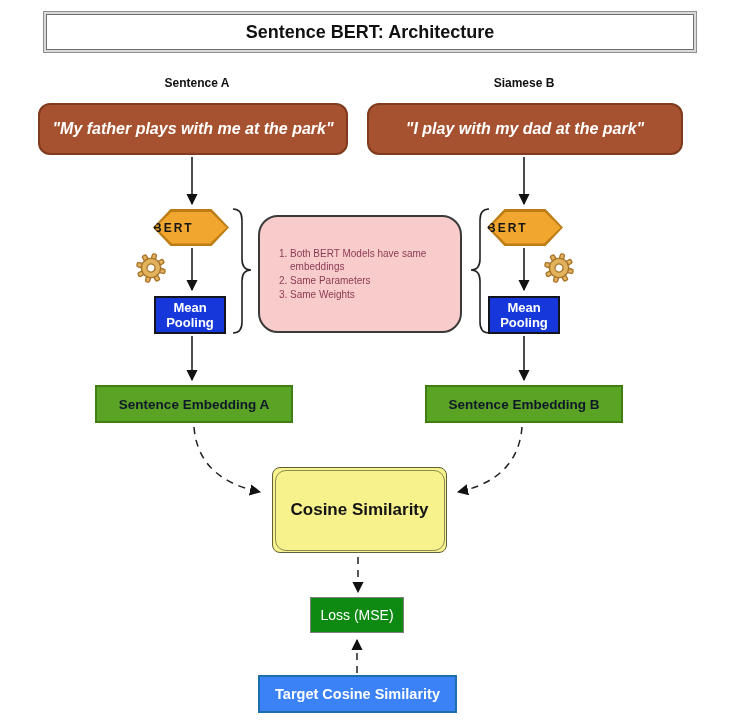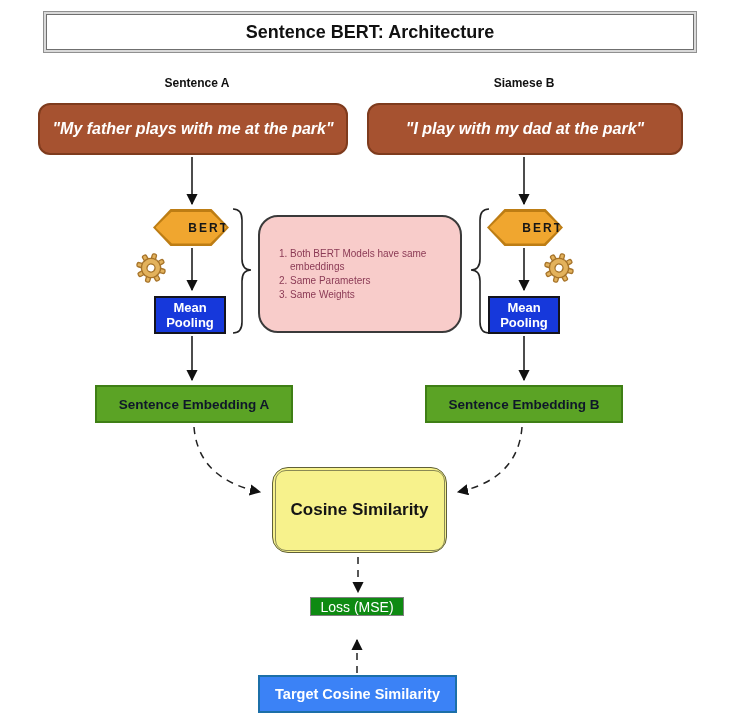--- a/index.html
+++ b/index.html
@@ -27,21 +27,21 @@
   .quote-box{
     top:103px;height:52px;background:#A65230;border:2px solid #7E3B1D;border-radius:12px;
     display:flex;align-items:center;justify-content:center;
     color:#fff;font-size:16px;font-style:italic;font-weight:bold;text-align:center;
   }
 
   
   .hex{width:76px;height:37px;top:209px;
     -webkit-clip-path:polygon(23% 0,77% 0,100% 50%,77% 100%,23% 100%,0 50%);
     clip-path:polygon(23% 0,77% 0,100% 50%,77% 100%,23% 100%,0 50%);
-    background:#BD7D14;display:flex;align-items:center;justify-content:flex-end;}
+    background:#BD7D14;display:flex;align-items:center;justify-content:flex-start;}
   .hex-inner{position:absolute;inset:2.5px;
     -webkit-clip-path:polygon(23% 0,77% 0,100% 50%,77% 100%,23% 100%,0 50%);
     clip-path:polygon(23% 0,77% 0,100% 50%,77% 100%,23% 100%,0 50%);
     background:#F0A62F;}
   .hex-label{position:relative;font-size:12px;font-weight:bold;color:#161616;letter-spacing:2px;}
 
   .pool-box{
     top:296px;width:72px;height:38px;background:#1638DB;border:2px solid #14141c;
     display:flex;align-items:center;justify-content:center;text-align:center;
     color:#fff;font-size:13px;font-weight:bold;line-height:15px;
@@ -61,29 +61,29 @@
   .siamese-box li{margin:1px 0;}
 
   .embed-box{
     top:385px;width:198px;height:38px;background:#5BA325;border:2px solid #3F7F15;
     display:flex;align-items:center;justify-content:center;
     color:#0f172a;font-size:13.5px;font-weight:bold;
   }
 
   .cosine-box{
     left:272px;top:467px;width:175px;height:86px;background:#F7F28C;
-    border:1.5px solid #5f5f38;border-radius:16px;
+    border:1.5px solid #5f5f38;border-radius:8px;
     display:flex;align-items:center;justify-content:center;
     font-size:17px;font-weight:bold;color:#141414;
   }
   .cosine-inner{position:absolute;inset:1.5px;border:1px solid #8a8a55;border-radius:11px;pointer-events:none;}
   .cosine-label{position:relative;}
 
   .loss-box{
-    left:310px;top:597px;width:94px;height:19px;background:#0E8A12;border:1.5px solid #808080;
+    left:310px;top:597px;width:94px;height:36px;background:#0E8A12;border:1.5px solid #808080;
     display:flex;align-items:center;justify-content:center;color:#fff;font-size:14px;
   }
   .target-box{
     left:258px;top:675px;width:199px;height:38px;background:#3b82f6;border:2px solid #1C6FA8;
     display:flex;align-items:center;justify-content:center;
     color:#fff;font-size:14.5px;font-weight:bold;
   }
   .gear{width:32px;height:32px;top:252px;}
 </style>
 </head>

